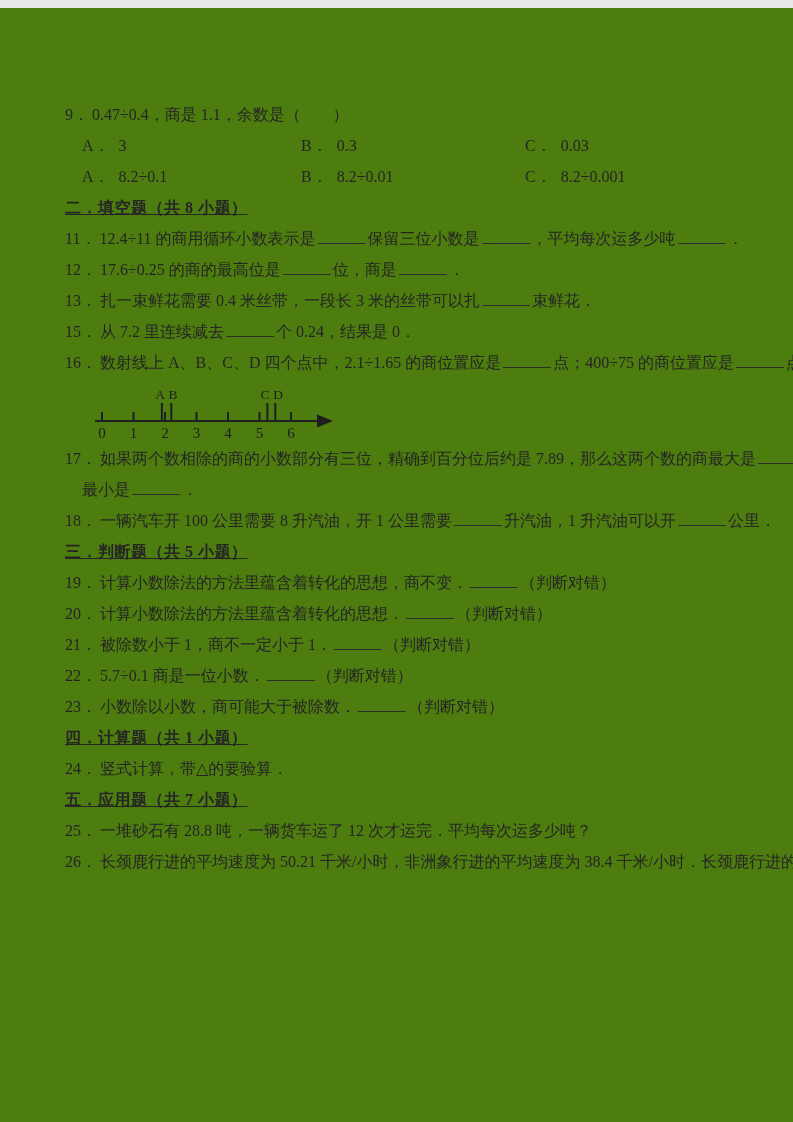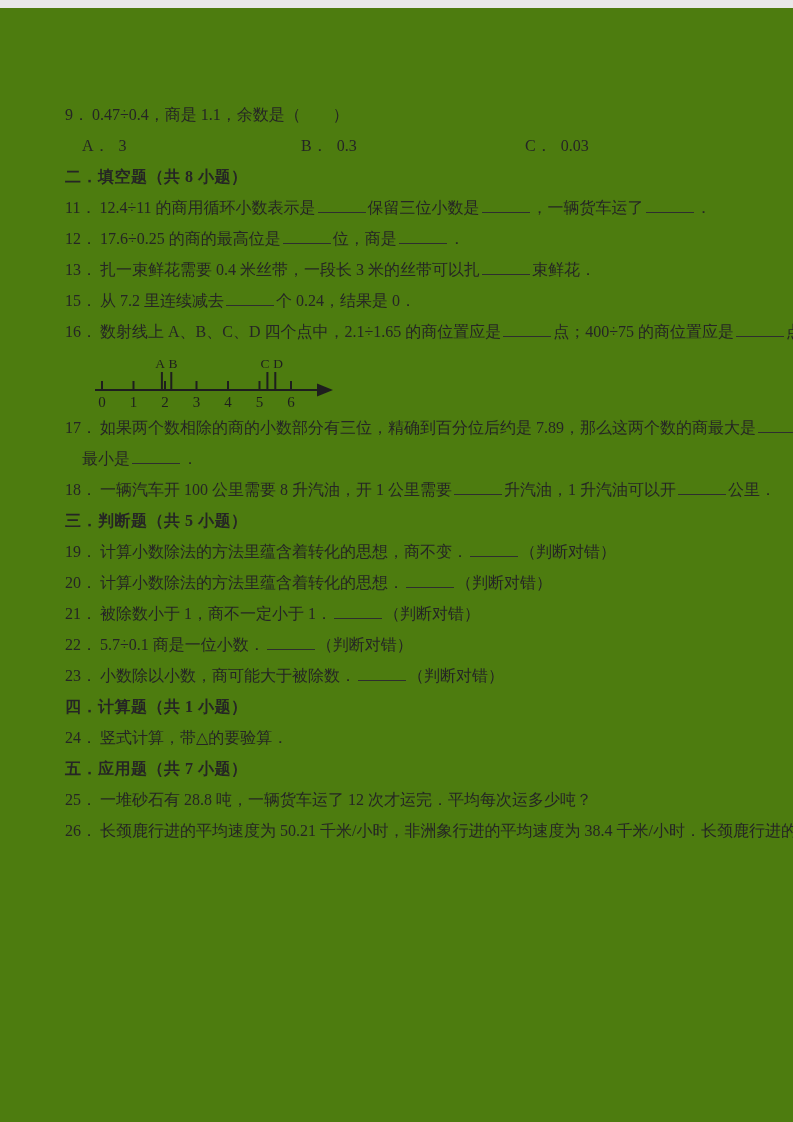--- a/index.html
+++ b/index.html
@@ -13,21 +13,21 @@
     color: #252525;
     font-family: "Liberation Serif", "DejaVu Serif", serif;
     font-size: 16px;
     overflow: hidden;
   }
   .content {
     position: absolute;
     top: 97px; left: 65px; right: 48px;
   }
   .line { line-height: 20px; margin-bottom: 11px; white-space: nowrap; }
-  .sec { font-weight: bold; letter-spacing: 0.5px; }
+  .sec { font-weight: bold; letter-spacing: 0.5px; text-decoration: underline; }
   .qnum { margin-right: 3px; }
   .indent { padding-left: 17px; }
   .opts { display: flex; padding-left: 17px; gap: 36px; }
   .opt-a { width: 183px; }
   .opt-b { width: 188px; }
   .olabel { margin-right: 9px; }
   .blank {
     display: inline-block;
     width: 48px;
     height: 15px;
@@ -51,25 +51,30 @@
 
     <div class="line">
       <span class="qnum">9．</span><span>0.47÷0.4，商是 1.1，余数是（　　）</span>
     </div>
     <div class="line opts">
       <span class="opt-a"><span class="olabel">A．</span><span>3</span></span>
       <span class="opt-b"><span class="olabel">B．</span><span>0.3</span></span>
       <span class="opt-c"><span class="olabel">C．</span><span>0.03</span></span>
     </div>
 
+    <div class="line opts">
+      <span class="opt-a"><span class="olabel">A．</span><span>8.2÷0.1</span></span>
+      <span class="opt-b"><span class="olabel">B．</span><span>8.2÷0.01</span></span>
+      <span class="opt-c"><span class="olabel">C．</span><span>8.2÷0.001</span></span>
+    </div>
 
     <div class="line sec">二．填空题（共 8 小题）</div>
 
     <div class="line">
-      <span class="qnum">11．</span><span>12.4÷11 的商用循环小数表示是</span><span class="blank"></span><span>保留三位小数是</span><span class="blank"></span><span>，一辆货车运了</span><span class="blank"></span><span>．</span>
+      <span class="qnum">11．</span><span>12.4÷11 的商用循环小数表示是</span><span class="blank"></span><span>保留三位小数是</span><span class="blank"></span><span>，平均每次运多少吨</span><span class="blank"></span><span>．</span>
     </div>
 
     <div class="line">
       <span class="qnum">12．</span><span>17.6÷0.25 的商的最高位是</span><span class="blank"></span><span>位，商是</span><span class="blank"></span><span>．</span>
     </div>
 
     <div class="line">
       <span class="qnum">13．</span><span>扎一束鲜花需要 0.4 米丝带，一段长 3 米的丝带可以扎</span><span class="blank"></span><span>束鲜花．</span>
     </div>
 

